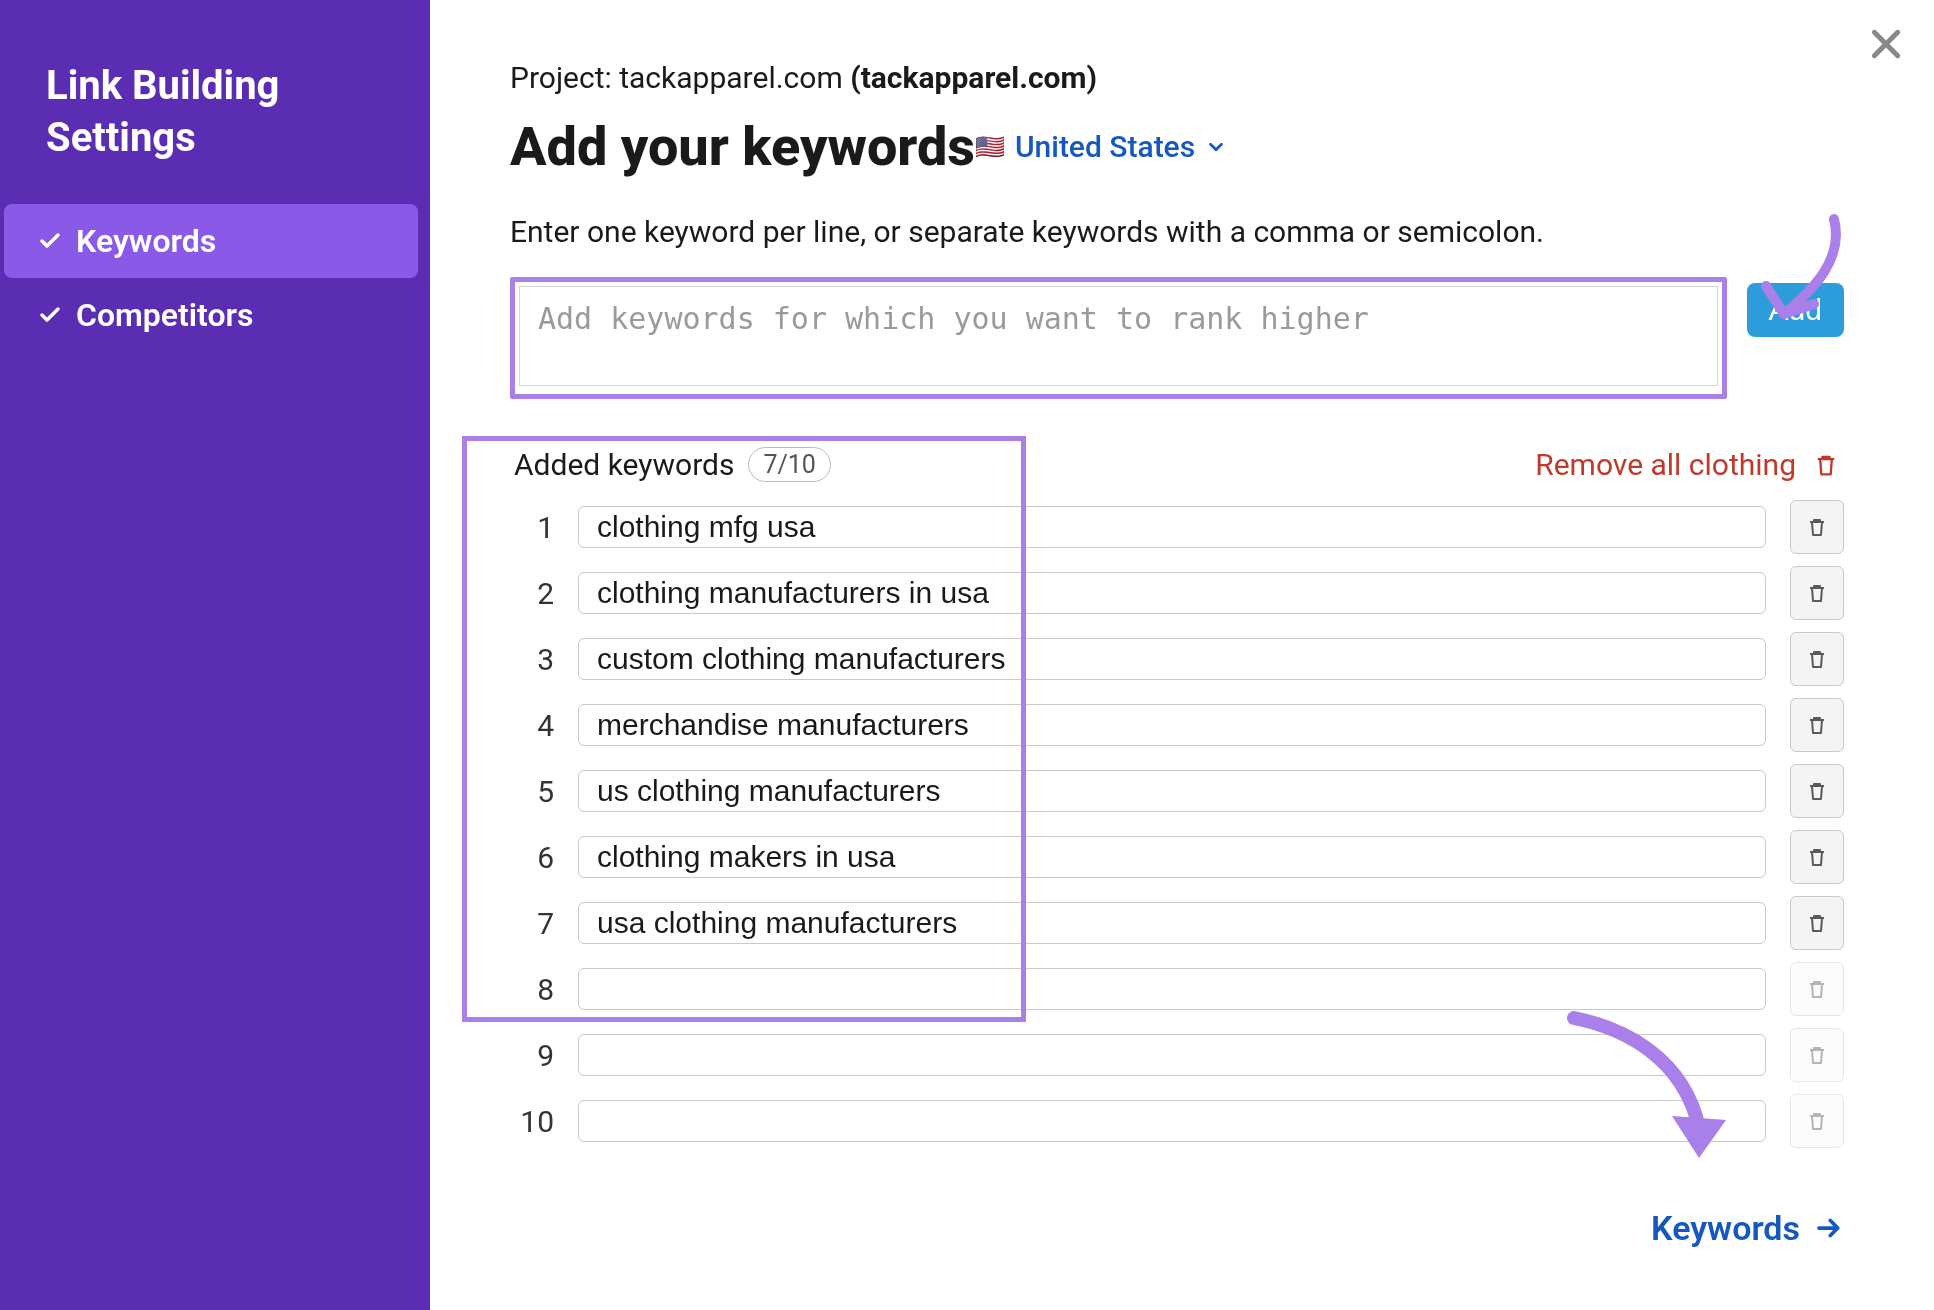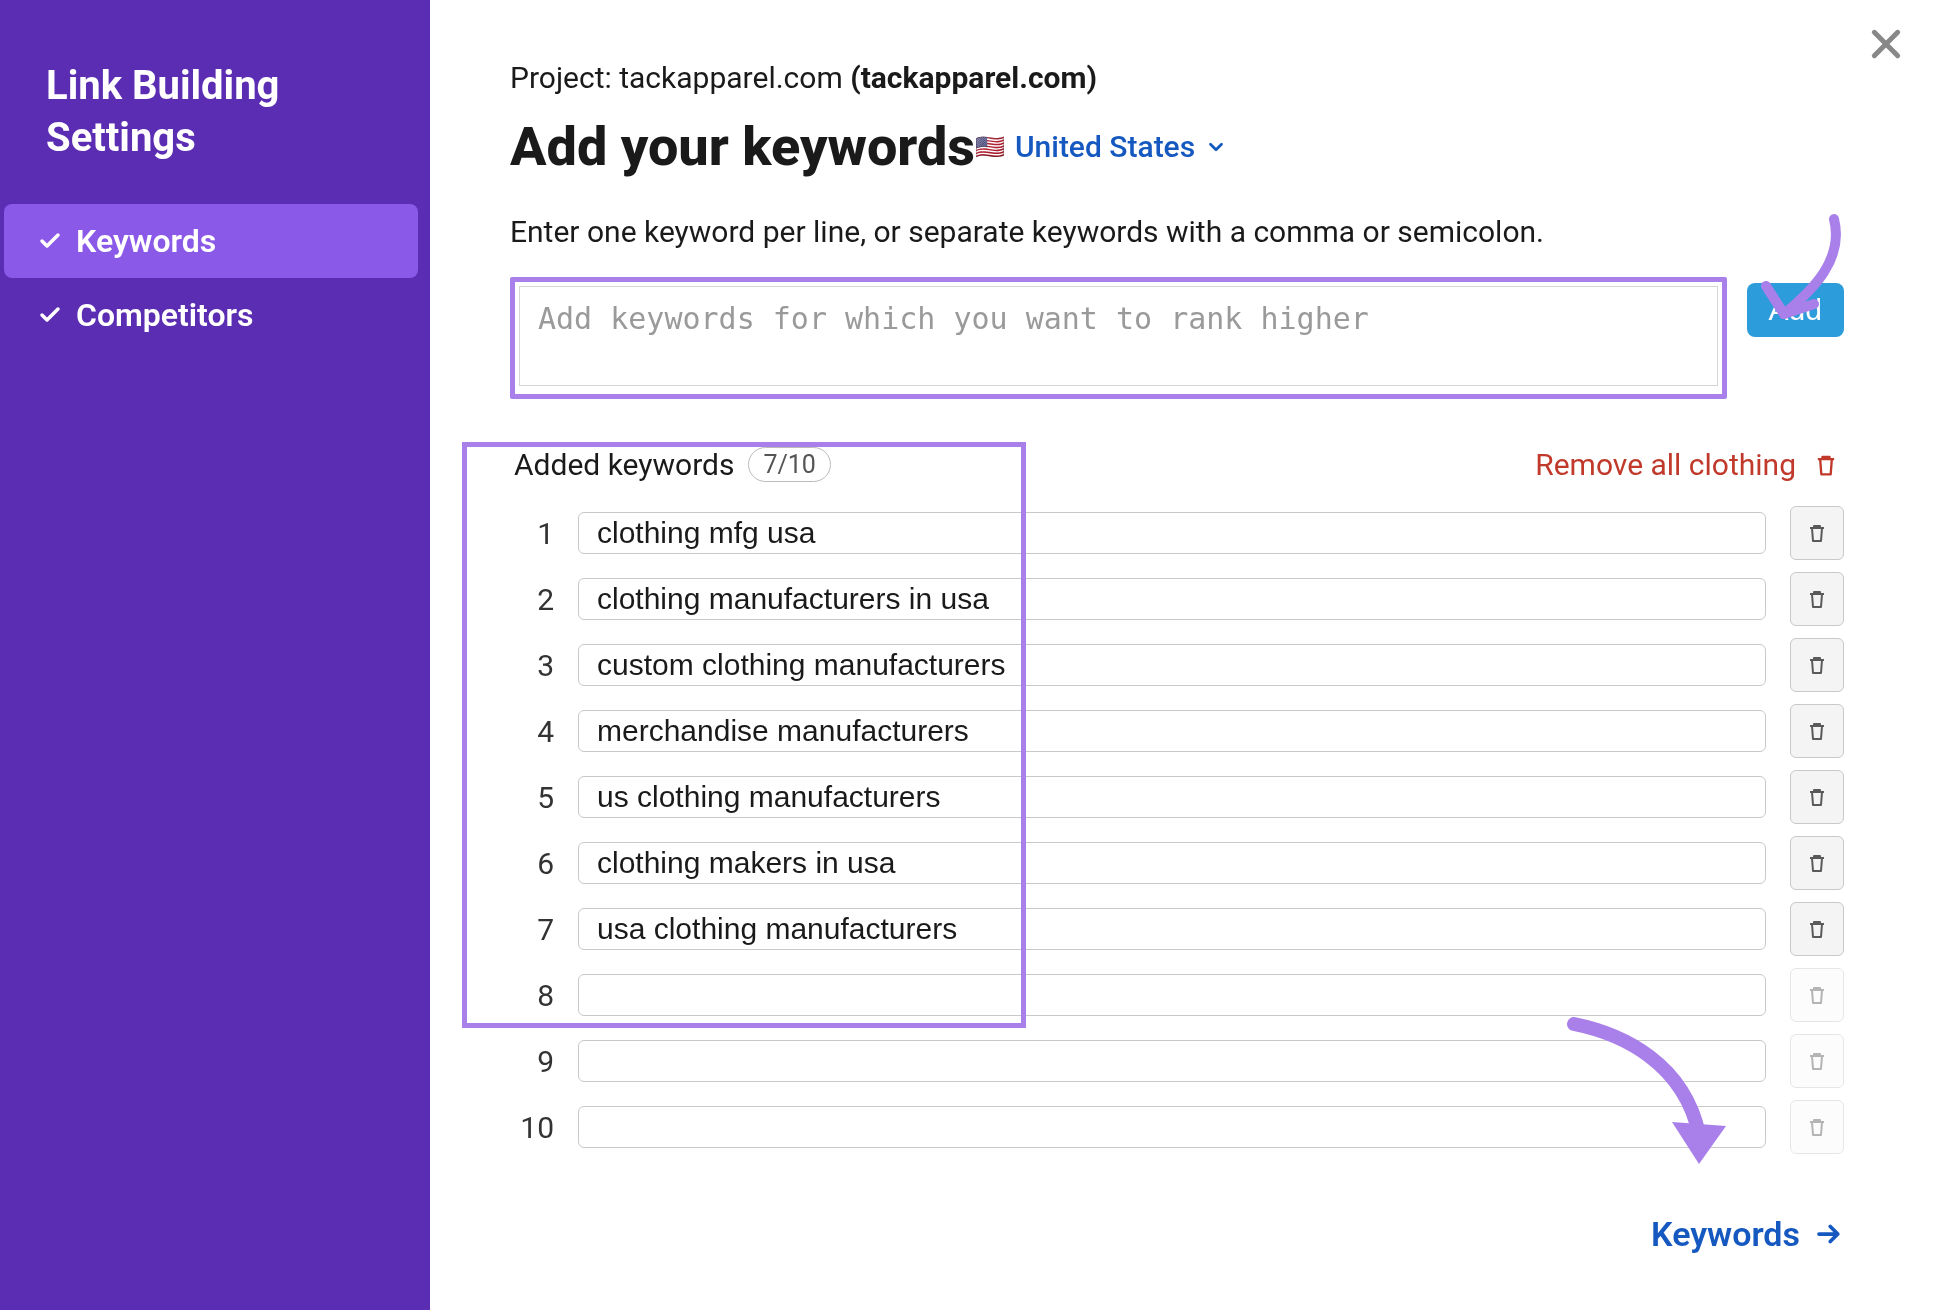--- a/index.html
+++ b/index.html
@@ -133,21 +133,21 @@
   font-weight: 500;
   padding: 10px 22px;
   cursor: pointer;
 }
 
 
 .added-header-row {
   display: flex;
   align-items: flex-end;
   justify-content: space-between;
-  margin-bottom: 24px;
+  margin-bottom: 18px;
   padding: 0 4px;
 }
 .added-header-left {
   display: flex;
   align-items: center;
   gap: 14px;
   font-size: 30px;
   color: #1a1a1a;
 }
 .count-pill {

